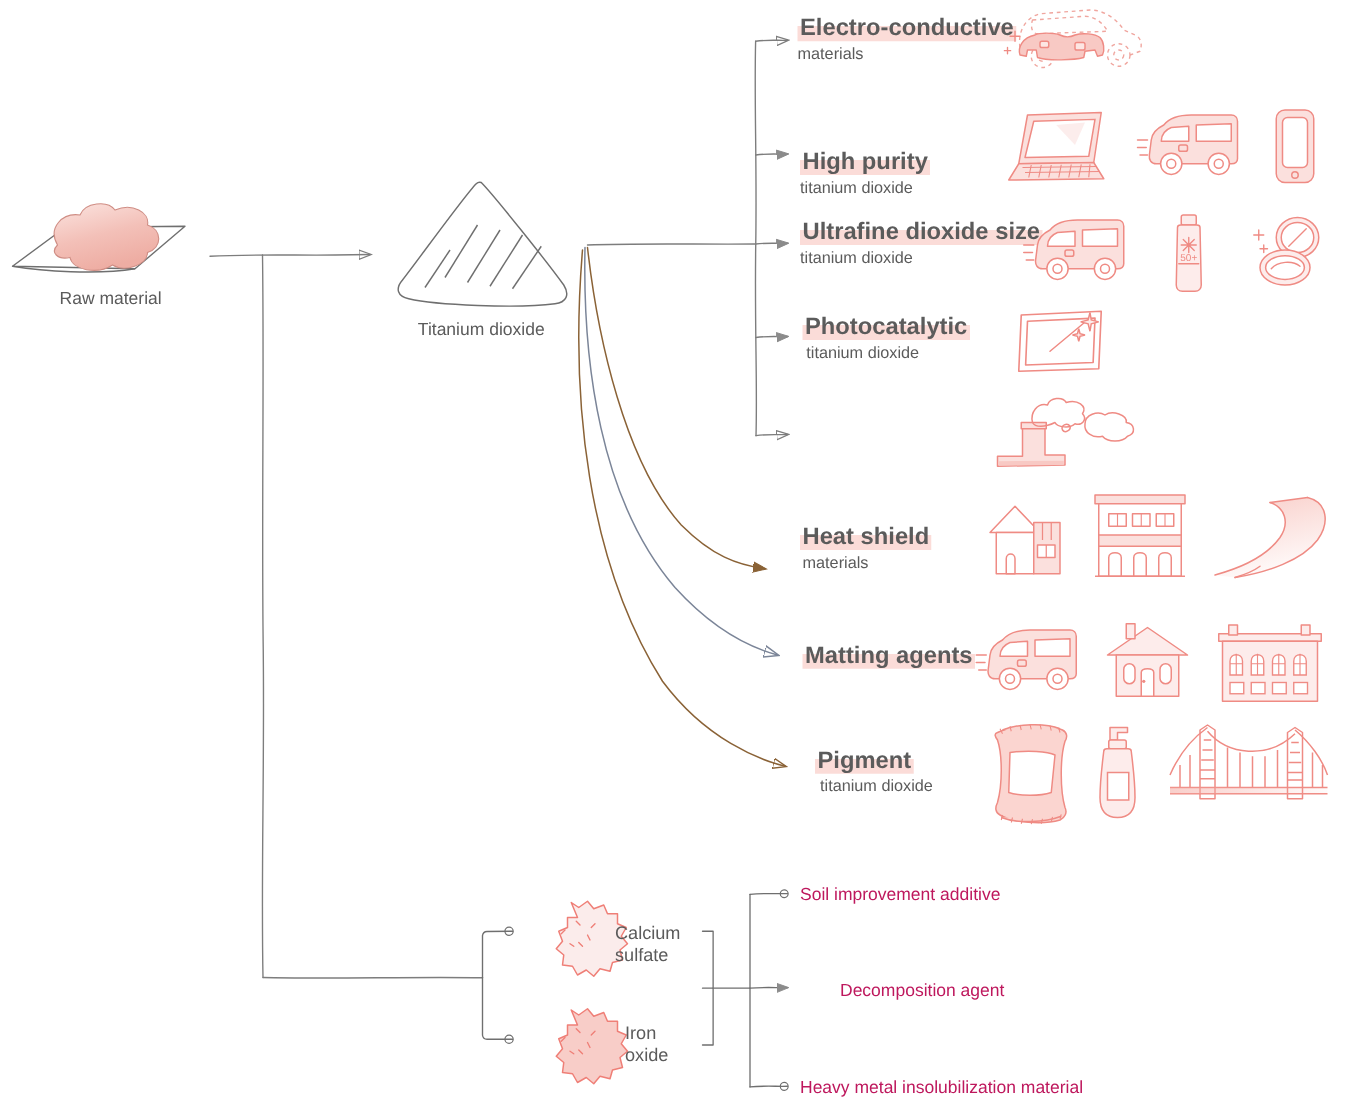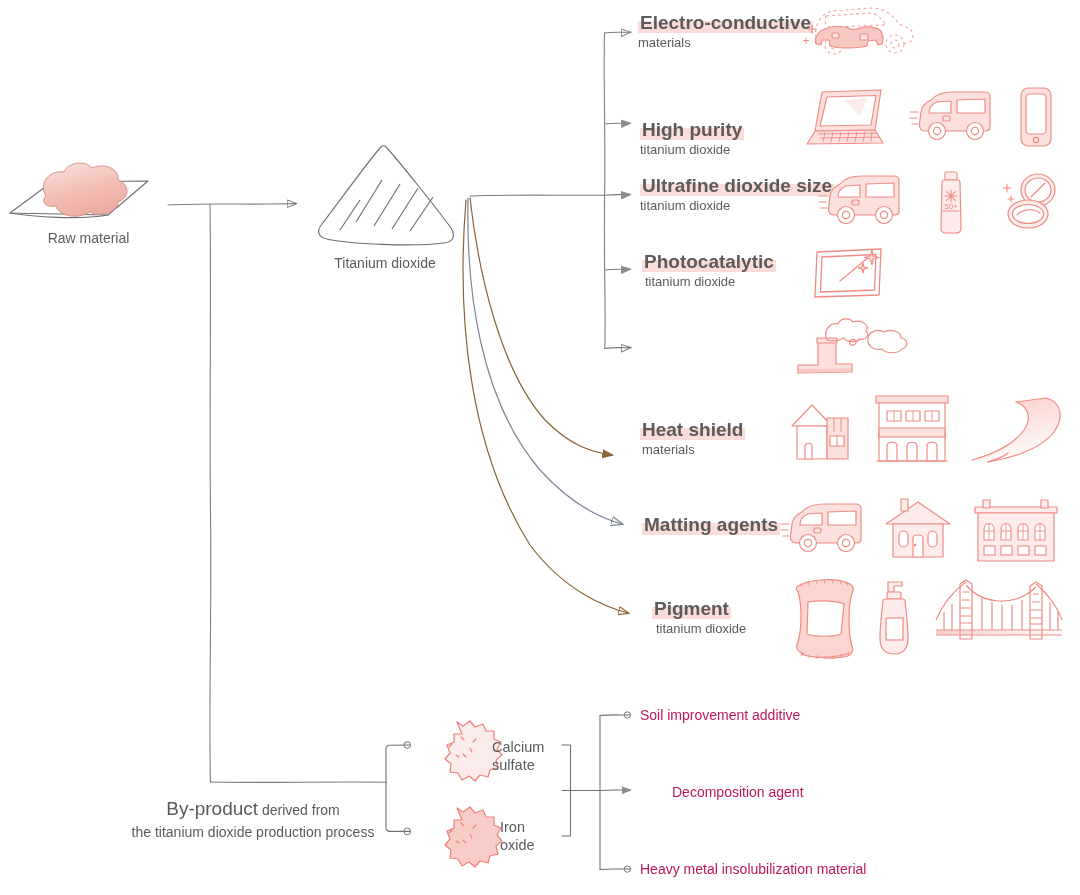--- a/index.html
+++ b/index.html
@@ -140,26 +140,20 @@
     <g>
       <path d="M457,808 l6,4 7,-5 5,6 8,-3 3,7 8,0 0,8 7,3 -4,7 5,6 -6,5 2,8 -8,2 -2,7 -8,-2 -5,6 -6,-5 -7,4 -4,-7 -8,-1 1,-8 -6,-5 5,-6 -3,-8 7,-3 0,-8 8,0 z" fill="#f8cdc8" stroke="#ef7f77" stroke-width="1.2" stroke-linejoin="round"></path>
       <path d="M452,830 l-3,3 M461,823 l3,3 M470,834 l2,4 M463,840 l3,3 M476,825 l-3,3 M456,841 l3,2" stroke="#ef7f77" stroke-width="1.1" fill="none" stroke-linecap="round"></path>
     </g>
   </svg>
 
   <div class="lbl node-cap" style="left:26px;top:230px;width:125px;">Raw material</div>
 
   <div class="lbl node-cap" style="left:320px;top:255px;width:130px;">Titanium dioxide</div>
 
-  <div class="byp" style="left:128px;top:798px;width:250px;text-align:center;">
-    <div style="white-space:nowrap;">
-      <span class="b1">By-product</span><span class="b2"> derived from</span>
-    </div>
-    <div class="b2" style="margin-top:4px;">the titanium dioxide production process</div>
-  </div>
 
   <div class="chem" style="left:492px;top:738px;">
     <div>Calcium</div>
     <div>sulfate</div>
   </div>
   <div class="chem" style="left:500px;top:818px;">
     <div>Iron</div>
     <div>oxide</div>
   </div>
 

